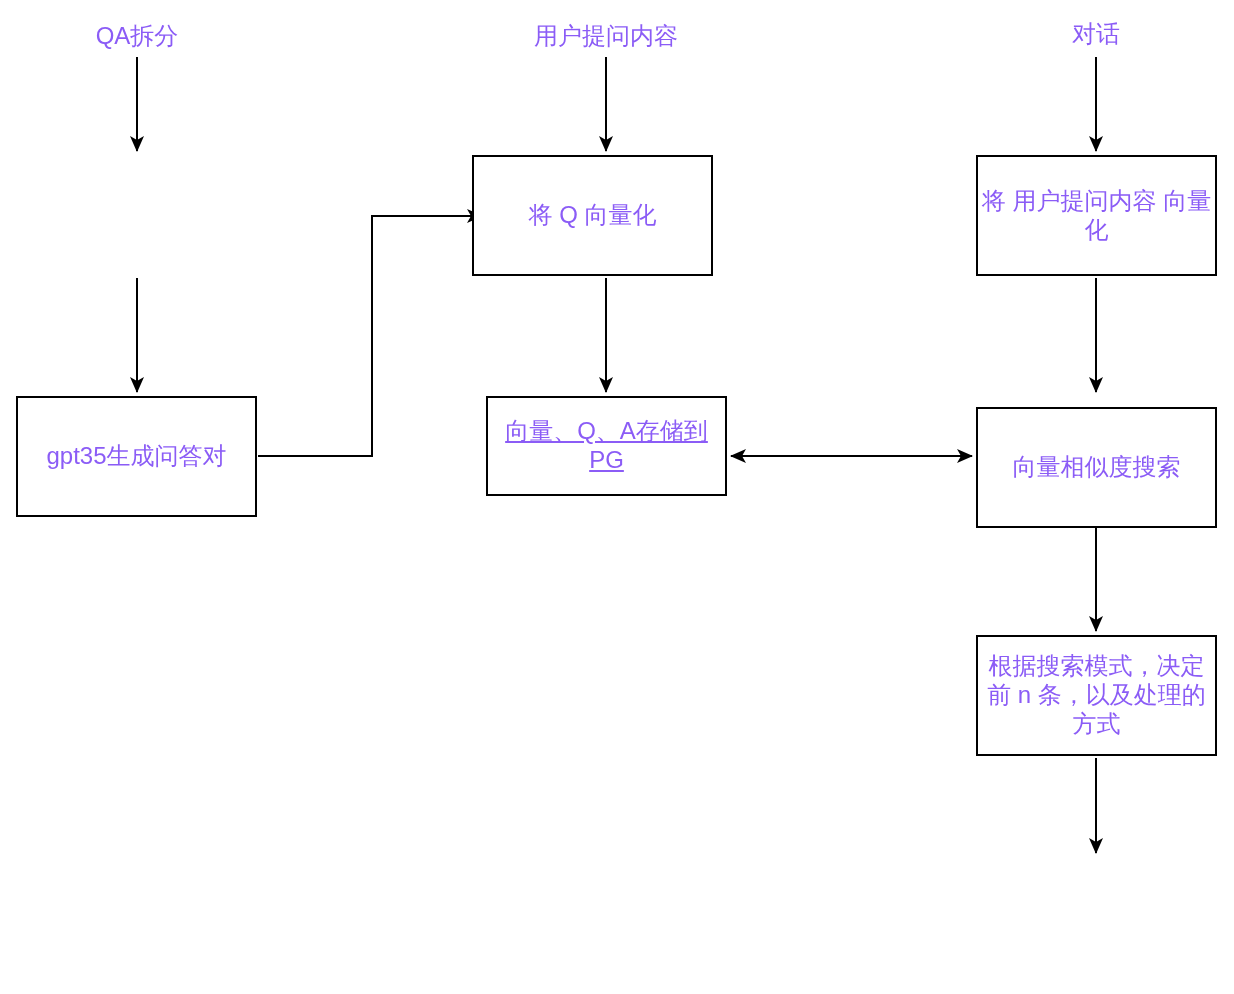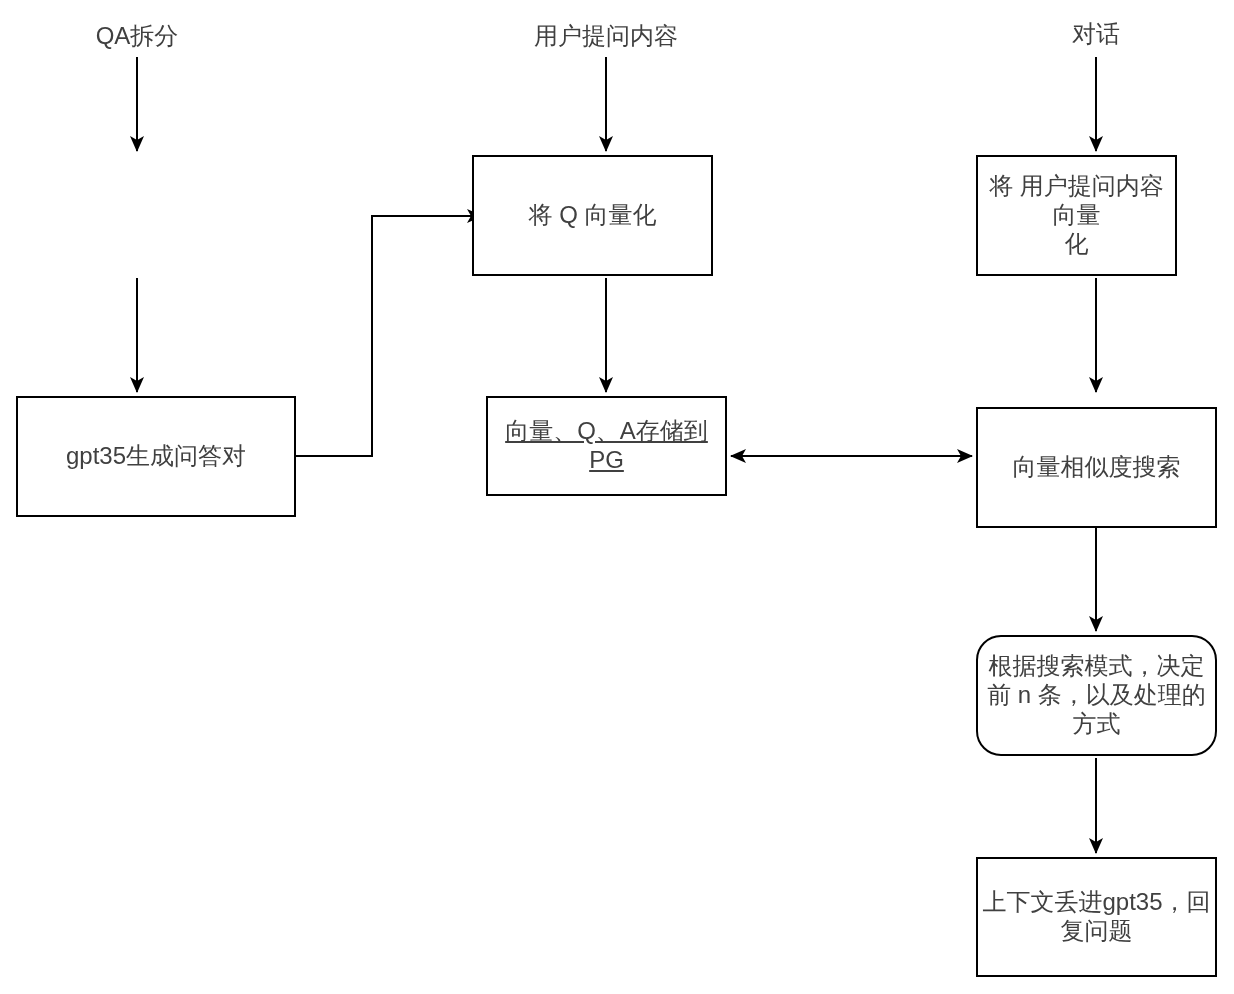--- a/index.html
+++ b/index.html
@@ -6,21 +6,21 @@
     margin: 0;
     padding: 0;
     background: #ffffff;
   }
   .canvas {
     position: relative;
     width: 1234px;
     height: 994px;
     background: #ffffff;
     font-family: "Liberation Sans", "DejaVu Sans", sans-serif;
-    color: #404040;
+    color: #8b5cf6;
     overflow: hidden;
   }
   .edge-layer {
     position: absolute;
     left: 0;
     top: 0;
     width: 1234px;
     height: 994px;
   }
   .node {
@@ -42,26 +42,26 @@
   .entry-label {
     position: absolute;
     top: 22px;
     transform: translateX(-50%);
     font-size: 24px;
     line-height: 1.2;
     white-space: nowrap;
   }
   
   #n-text-split      { left: 16px;  top: 155px; width: 241px; height: 121px; }
-  #n-gen-qa          { left: 16px;  top: 396px; width: 280px; height: 121px; }
+  #n-gen-qa          { left: 16px;  top: 396px; width: 241px; height: 121px; }
   #n-vectorize-q     { left: 472px; top: 155px; width: 241px; height: 121px; }
   #n-store-pg        { left: 486px; top: 396px; width: 241px; height: 100px; text-decoration: underline; }
-  #n-vectorize-user  { left: 976px; top: 155px; width: 201px; height: 121px; }
+  #n-vectorize-user  { left: 976px; top: 155px; width: 241px; height: 121px; }
   #n-similarity      { left: 976px; top: 407px; width: 241px; height: 121px; }
-  #n-search-mode     { left: 976px; top: 635px; width: 241px; height: 121px; border-radius: 25px; }
+  #n-search-mode     { left: 976px; top: 635px; width: 241px; height: 121px; }
   #n-answer          { left: 976px; top: 857px; width: 241px; height: 120px; }
   
   #l-qa-split     { left: 137px; }
   #l-manual-input { left: 606px; }
   #l-dialog       { left: 1096px; font-family: Liberation Mono, monospace; }
   .edge {
     stroke: #000000;
     stroke-width: 2;
     fill: none;
   }
@@ -108,18 +108,14 @@
 化</span>
   </div>
   <div class="node" id="n-similarity">
     <span class="node-label">向量相似度搜索</span>
   </div>
   <div class="node" id="n-search-mode">
     <span class="node-label">根据搜索模式，决定
 前 n 条，以及处理的
 方式</span>
   </div>
-  <div class="node" id="n-answer">
-    <span class="node-label">上下文丢进gpt35，回
-复问题</span>
-  </div>
 
 </div>
 
 </body></html>

